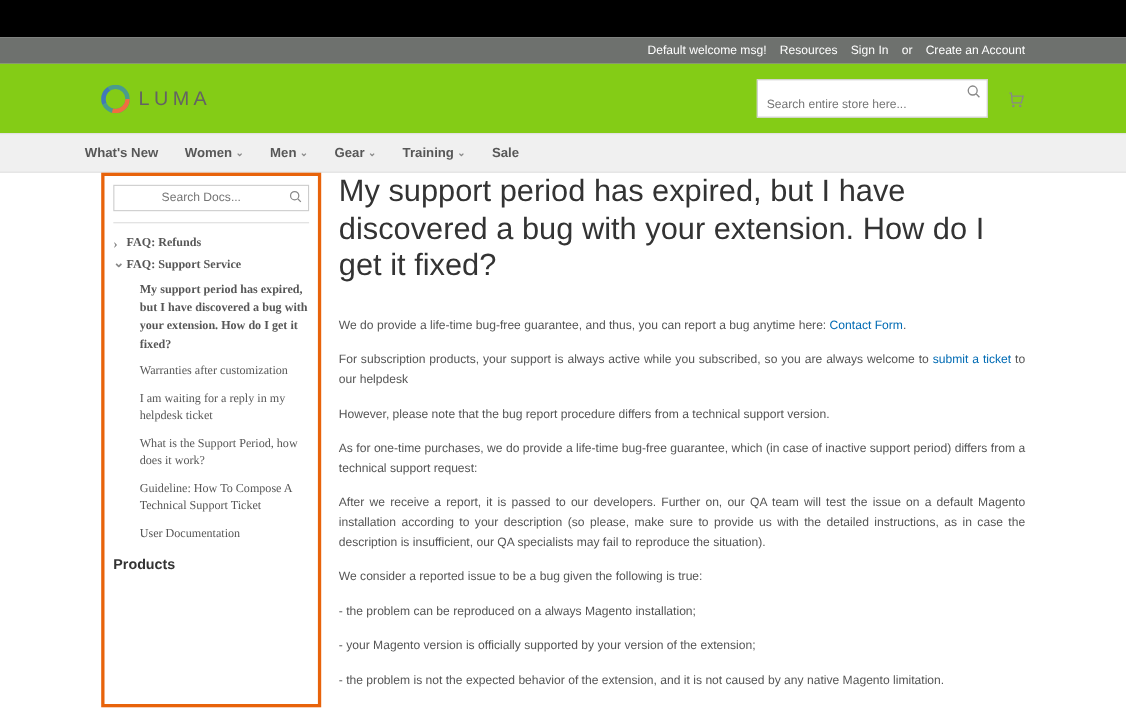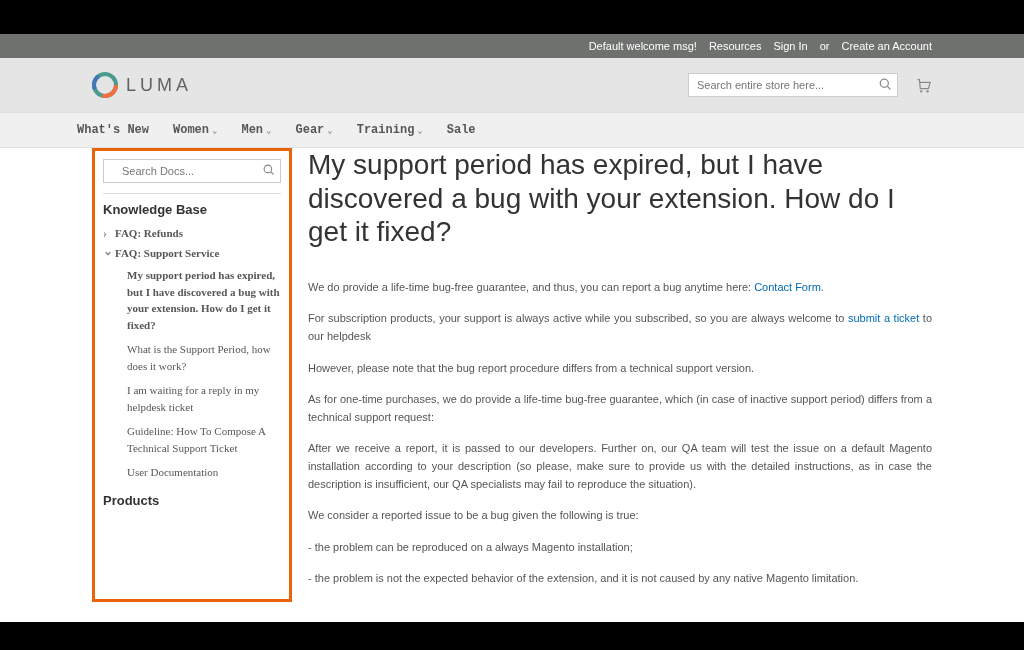--- a/index.html
+++ b/index.html
@@ -3,40 +3,40 @@
 <meta charset="utf-8">
 <style>
 * { margin: 0; padding: 0; box-sizing: border-box; }
 body { font-family: 'Helvetica Neue', Arial, sans-serif; font-size: 14px; color: #333; background: #000; }
 .page-wrapper { background: #fff; max-width: 1024px; margin: 0 auto; }
 .black-top { height: 34px; background: #000; }
 .header-panel { background: #6e716e; color: #fff; font-size: 11px; padding: 6px 0; }
 .container { max-width: 870px; margin: 0 auto; padding: 0 15px; }
 .panel-inner { display: flex; justify-content: flex-end; gap: 12px; align-items: center; }
 .panel-inner span, .panel-inner a { color: #fff; text-decoration: none; }
-.header-main { background: #e5e5e5; padding: 14px 0; }
+.header-main { background: #84cc16; padding: 14px 0; }
 .header-inner { display: flex; justify-content: space-between; align-items: center; }
 .logo { display: flex; align-items: center; gap: 8px; font-size: 18px; font-weight: 500; letter-spacing: 4px; color: #646363; }
 .logo-icon { width: 26px; height: 26px; }
 .search-cart { display: flex; align-items: center; gap: 16px; }
 .search-box { position: relative; }
-.search-box input { width: 210px; padding: 5px 28px 5px 8px; border: 1px solid #ccc; font-size: 11px; color: #888; }
+.search-box input { width: 210px; padding: 16px 28px 5px 8px; border: 1px solid #ccc; font-size: 11px; color: #888; }
 .search-box .sicon { position: absolute; right: 6px; top: 5px; color: #888; }
 .cart-icon { color: #888; }
 .nav-bar { background: #f0f0f0; border-top: 1px solid #e0e0e0; border-bottom: 1px solid #e0e0e0; }
-.nav-inner { display: flex; gap: 24px; padding: 10px 0; font-family: Liberation Mono, monospace; }
+.nav-inner { display: flex; gap: 24px; padding: 10px 0; }
 .nav-item { font-size: 12px; font-weight: 600; color: #575757; cursor: pointer; display: flex; align-items: center; gap: 3px; }
 .chev { font-size: 9px; color: #888; }
 .breadcrumbs { padding: 10px 0; font-size: 10px; color: #999; }
 .breadcrumbs a { color: #006bb4; text-decoration: none; }
 .bc-sep { color: #bbb; margin: 0 6px; font-size: 9px; }
 .main-cols { display: flex; gap: 16px; padding-bottom: 20px; }
 .sidebar { width: 200px; flex-shrink: 0; border: 3px solid #e8630a; padding: 8px; }
 .doc-search { position: relative; margin-bottom: 10px; }
-.doc-search input { width: 100%; padding: 5px 24px 5px 18px; border: 1px solid #ccc; font-size: 11px; }
+.doc-search input { width: 100%; padding: 5px 24px 5px 6px; border: 1px solid #ccc; font-size: 11px; text-align: center; }
 .doc-search .sicon { position: absolute; right: 6px; top: 5px; color: #888; }
 .sb-divider { border-top: 1px solid #ddd; margin: 8px 0; }
 .sb-heading { font-size: 13px; font-weight: 700; color: #333; margin: 8px 0 6px 0; }
 .tree-item { font-size: 11px; color: #575757; padding: 4px 0 4px 12px; cursor: pointer; position: relative; font-family: Liberation Serif, serif; }
 .tree-item.lv1::before { content: '›'; position: absolute; left: 0; top: 3px; color: #888; font-size: 12px; }
 .tree-item.lv1.open::before { content: '⌄'; top: 1px; }
 .tree-item.lv1 { font-weight: 600; }
 .tree-item.lv2 { padding-left: 24px; font-weight: 400; line-height: 1.5; }
 .tree-item.lv2.active { font-weight: 600; }
 .content { flex: 1; }
@@ -122,41 +122,42 @@
       <div class="doc-search">
         <input type="text" placeholder="Search Docs..." style="">
         <span class="sicon">
               <svg width="12" height="12" viewBox="0 0 16 16">
                 <circle cx="6.5" cy="6.5" r="5" fill="none" stroke="currentColor" stroke-width="1.5"></circle>
                 <line x1="10.5" y1="10.5" x2="14" y2="14" stroke="currentColor" stroke-width="1.5"></line>
               </svg>
             </span>
       </div>
       <div class="sb-divider"></div>
-      <div class="sb-heading">Knowledge Base</div>
       <div class="tree-item lv1">FAQ: Refunds</div>
       <div class="tree-item lv1 open">FAQ: Support Service</div>
       <div class="tree-item lv2 active">My support period has expired, but I have discovered a bug with your extension. How do I get it fixed?</div>
+      <div class="tree-item lv2">Warranties after customization</div>
+      <div class="tree-item lv2">I am waiting for a reply in my helpdesk ticket</div>
       <div class="tree-item lv2">What is the Support Period, how does it work?</div>
-      <div class="tree-item lv2">I am waiting for a reply in my helpdesk ticket</div>
       <div class="tree-item lv2">Guideline: How To Compose A Technical Support Ticket</div>
       <div class="tree-item lv2">User Documentation</div>
       <div class="sb-heading">Products</div>
     </div>
 
     <div class="content">
       <h1 class="page-title">My support period has expired, but I have discovered a bug with your extension. How do I get it fixed?</h1>
       <div class="article">
         <p><span>We do provide a life-time bug-free guarantee, and thus, you can report a bug anytime here: </span><a>Contact Form</a>.</p>
         <p><span>For subscription products, your support is always active while you subscribed, so you are always welcome to </span><a>submit a ticket</a><span> to our helpdesk</span></p>
         <p>However, please note that the bug report procedure differs from a technical support version.</p>
         <p>As for one-time purchases, we do provide a life-time bug-free guarantee, which (in case of inactive support period) differs from a technical support request:</p>
         <p>After we receive a report, it is passed to our developers. Further on, our QA team will test the issue on a default Magento installation according to your description (so please, make sure to provide us with the detailed instructions, as in case the description is insufficient, our QA specialists may fail to reproduce the situation).</p>
         <p>We consider a reported issue to be a bug given the following is true:</p>
         <p>- the problem can be reproduced on a always Magento installation;</p>
+        <p>- your Magento version is officially supported by your version of the extension;</p>
         <p>- the problem is not the expected behavior of the extension, and it is not caused by any native Magento limitation.</p>
 
       </div>
 
     </div>
   </div>
 </div>
 
 </div>
 

